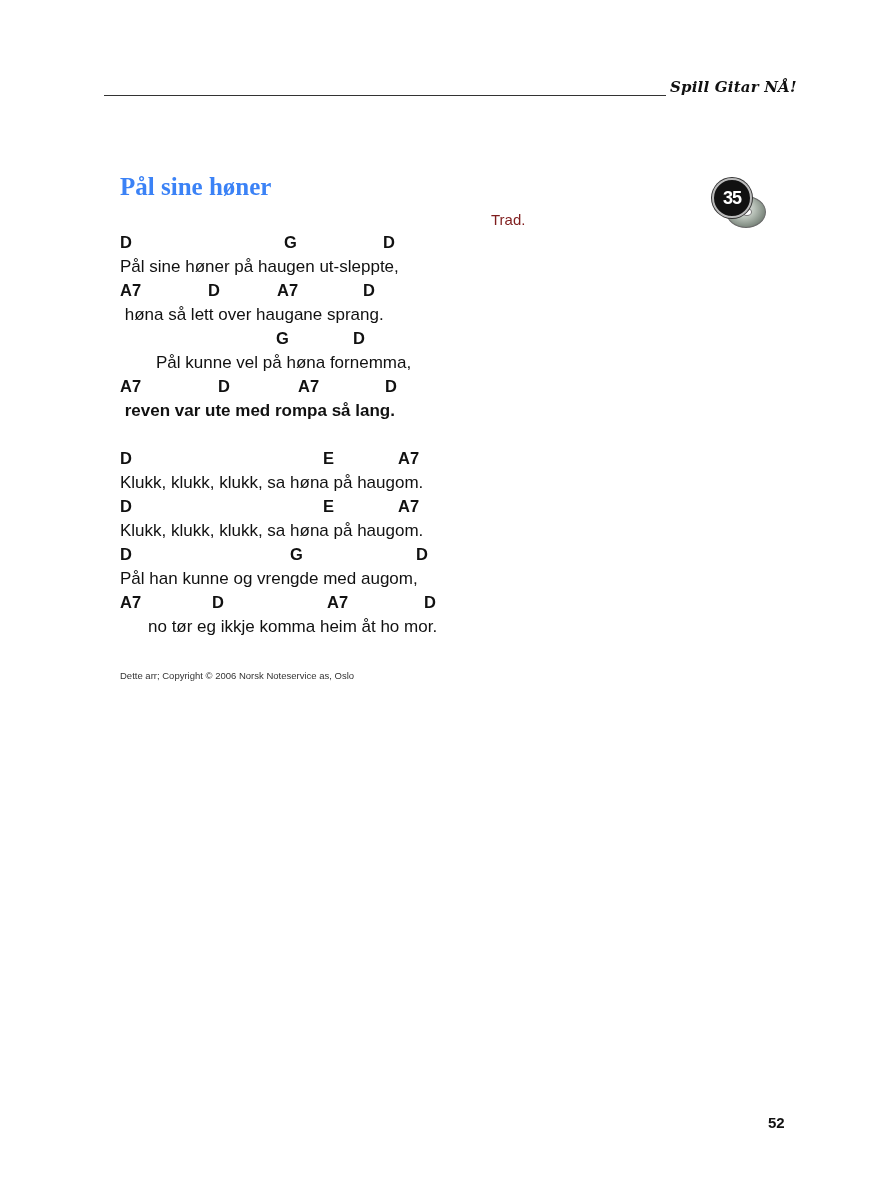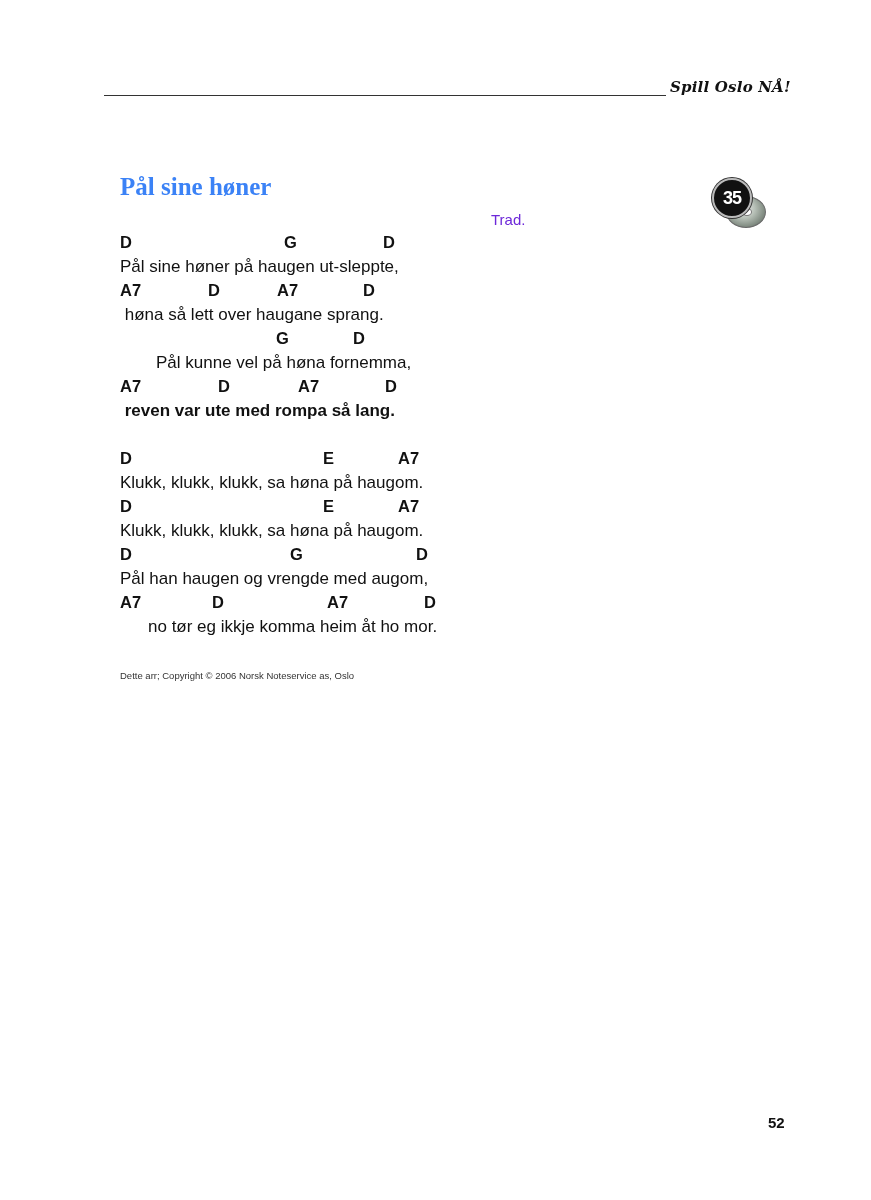--- a/index.html
+++ b/index.html
@@ -1,35 +1,35 @@
 <!DOCTYPE html>
 <html><head>
   <meta charset="utf-8">
   <style>
     html, body { margin: 0; padding: 0; background: #ffffff; }
     body { width: 871px; height: 1200px; position: relative; overflow: hidden; font-family: "Liberation Sans", sans-serif; color: #111; }
     .header-rule { position: absolute; left: 104px; top: 95px; width: 562px; height: 0; border-top: 1.6px solid #333; }
     .header-title { position: absolute; left: 670px; top: 78px; font-family: "DejaVu Serif", serif; font-style: italic; font-weight: bold; font-size: 15px; color: #111; letter-spacing: 0.2px; }
     .song-title { position: absolute; left: 120px; top: 173px; font-family: "Liberation Serif", serif; font-weight: bold; font-size: 25px; color: #3b82f6; }
-    .composer { position: absolute; left: 491px; top: 211px; font-size: 15px; color: #6d28d9; }
+    .composer { position: absolute; left: 491px; top: 211px; font-size: 15px; color: #7f1d1d; }
     .cd-badge { position: absolute; left: 712px; top: 178px; width: 56px; height: 52px; }
     .cd-disc { position: absolute; left: 14px; top: 18px; width: 38px; height: 30px; border-radius: 50%; background: radial-gradient(ellipse at 45% 40%, #eaeaea 0%, #b9c2b9 35%, #7f8a80 70%, #5a635a 100%); border: 1px solid #6a6a6a; }
     .cd-hole { position: absolute; left: 15px; top: 11px; width: 8px; height: 6px; border-radius: 50%; background: #fff; border: 1px solid #777; }
     .cd-number { position: absolute; left: 0; top: 0; width: 36px; height: 36px; border-radius: 50%; background: #111; border: 2px solid #bbb; box-shadow: 0 0 0 1px #333; color: #fff; font-weight: bold; font-size: 18px; line-height: 36px; text-align: center; letter-spacing: -1px; }
     .line { position: absolute; left: 0; width: 871px; height: 22px; }
     .chord { position: absolute; font-weight: bold; font-size: 16.5px; color: #111; }
     .lyric { position: absolute; left: 120px; font-size: 17px; color: #111; white-space: pre; }
     .footer-copy { position: absolute; left: 120px; top: 670px; font-size: 9.5px; color: #333; }
     .page-number { position: absolute; left: 768px; top: 1114px; font-weight: bold; font-size: 15px; color: #111; }
   </style>
 </head>
 <body>
 
 <div class="header-rule"></div>
-<div class="header-title">Spill Oslo NÅ!</div>
+<div class="header-title">Spill Gitar NÅ!</div>
 
 <div class="song-title">Pål sine høner</div>
 <div class="composer">Trad.</div>
 
 <div class="cd-badge">
   <div class="cd-disc">
       <div class="cd-hole"></div>
     </div>
   <div class="cd-number">35</div>
 </div>
@@ -83,21 +83,21 @@
     </div>
     <div class="line" style="top: 521px;">
       <span class="lyric">Klukk, klukk, klukk, sa høna på haugom.</span>
     </div>
     <div class="line" style="top: 545px;">
       <span class="chord" style="left: 120px;">D</span>
       <span class="chord" style="left: 290px;">G</span>
       <span class="chord" style="left: 416px;">D</span>
     </div>
     <div class="line" style="top: 569px;">
-      <span class="lyric">Pål han haugen og vrengde med augom,</span>
+      <span class="lyric">Pål han kunne og vrengde med augom,</span>
     </div>
     <div class="line" style="top: 593px;">
       <span class="chord" style="left: 120px;">A7</span>
       <span class="chord" style="left: 212px;">D</span>
       <span class="chord" style="left: 327px;">A7</span>
       <span class="chord" style="left: 424px;">D</span>
     </div>
     <div class="line" style="top: 617px; margin-left: 28px;">
       <span class="lyric">no tør eg ikkje komma heim åt ho mor.</span>
     </div>

